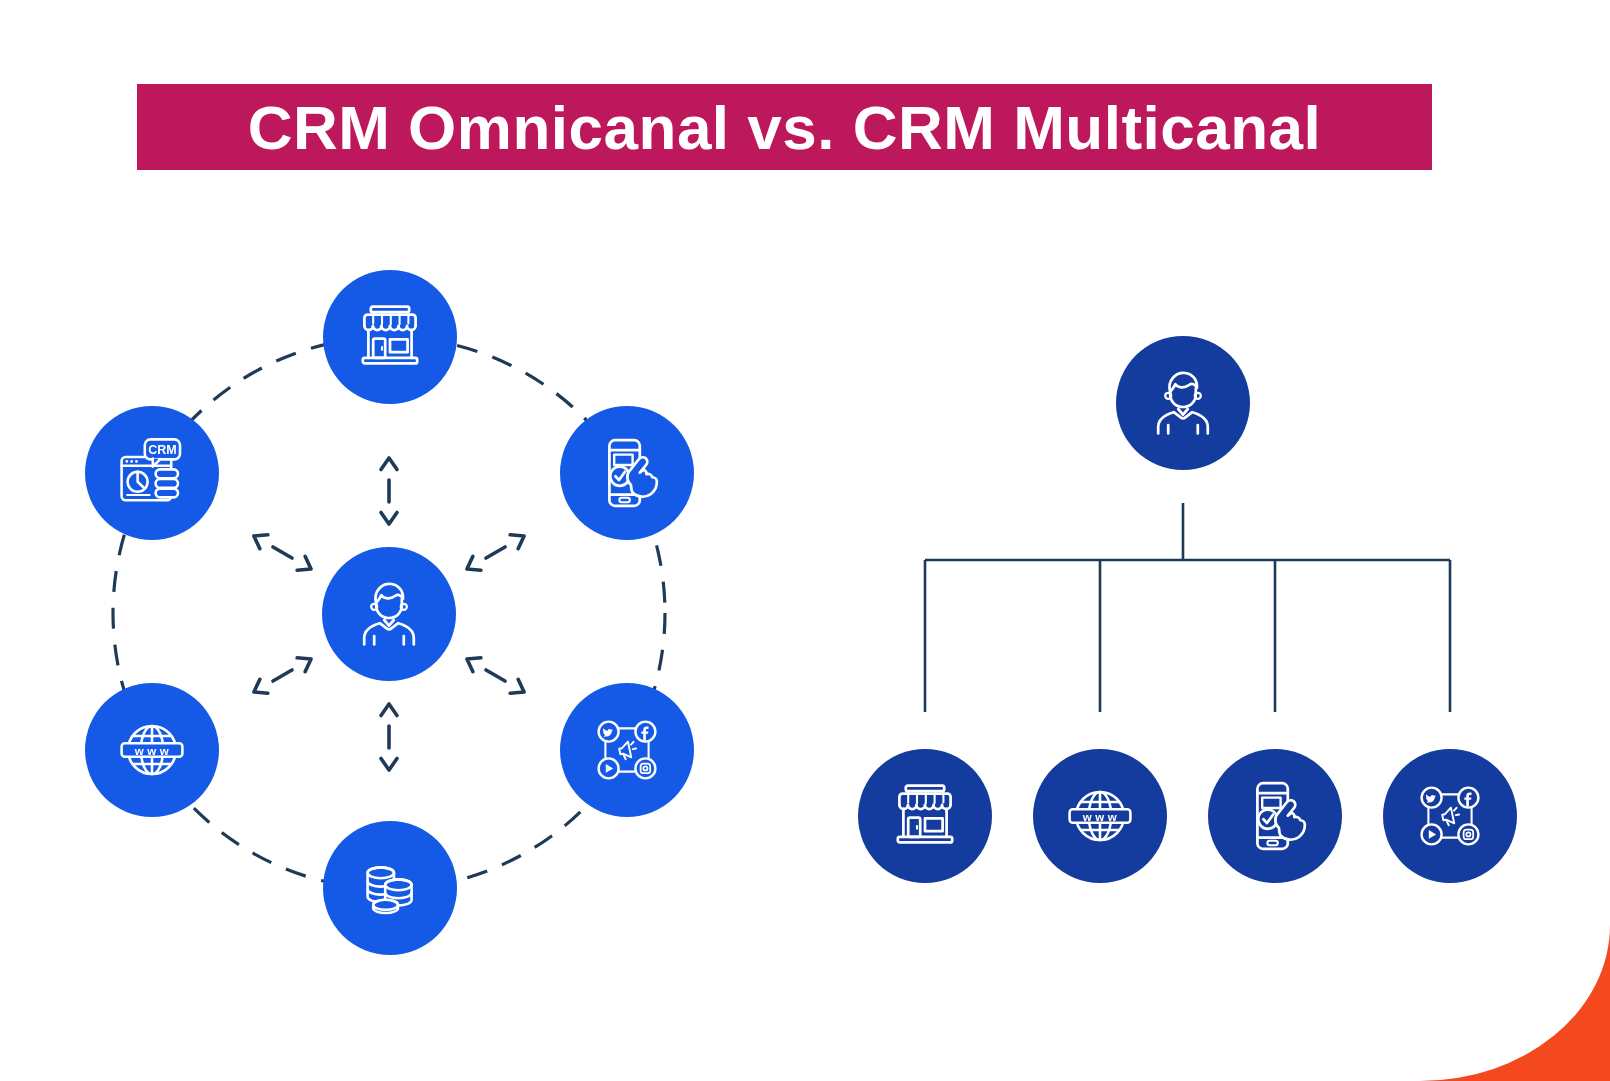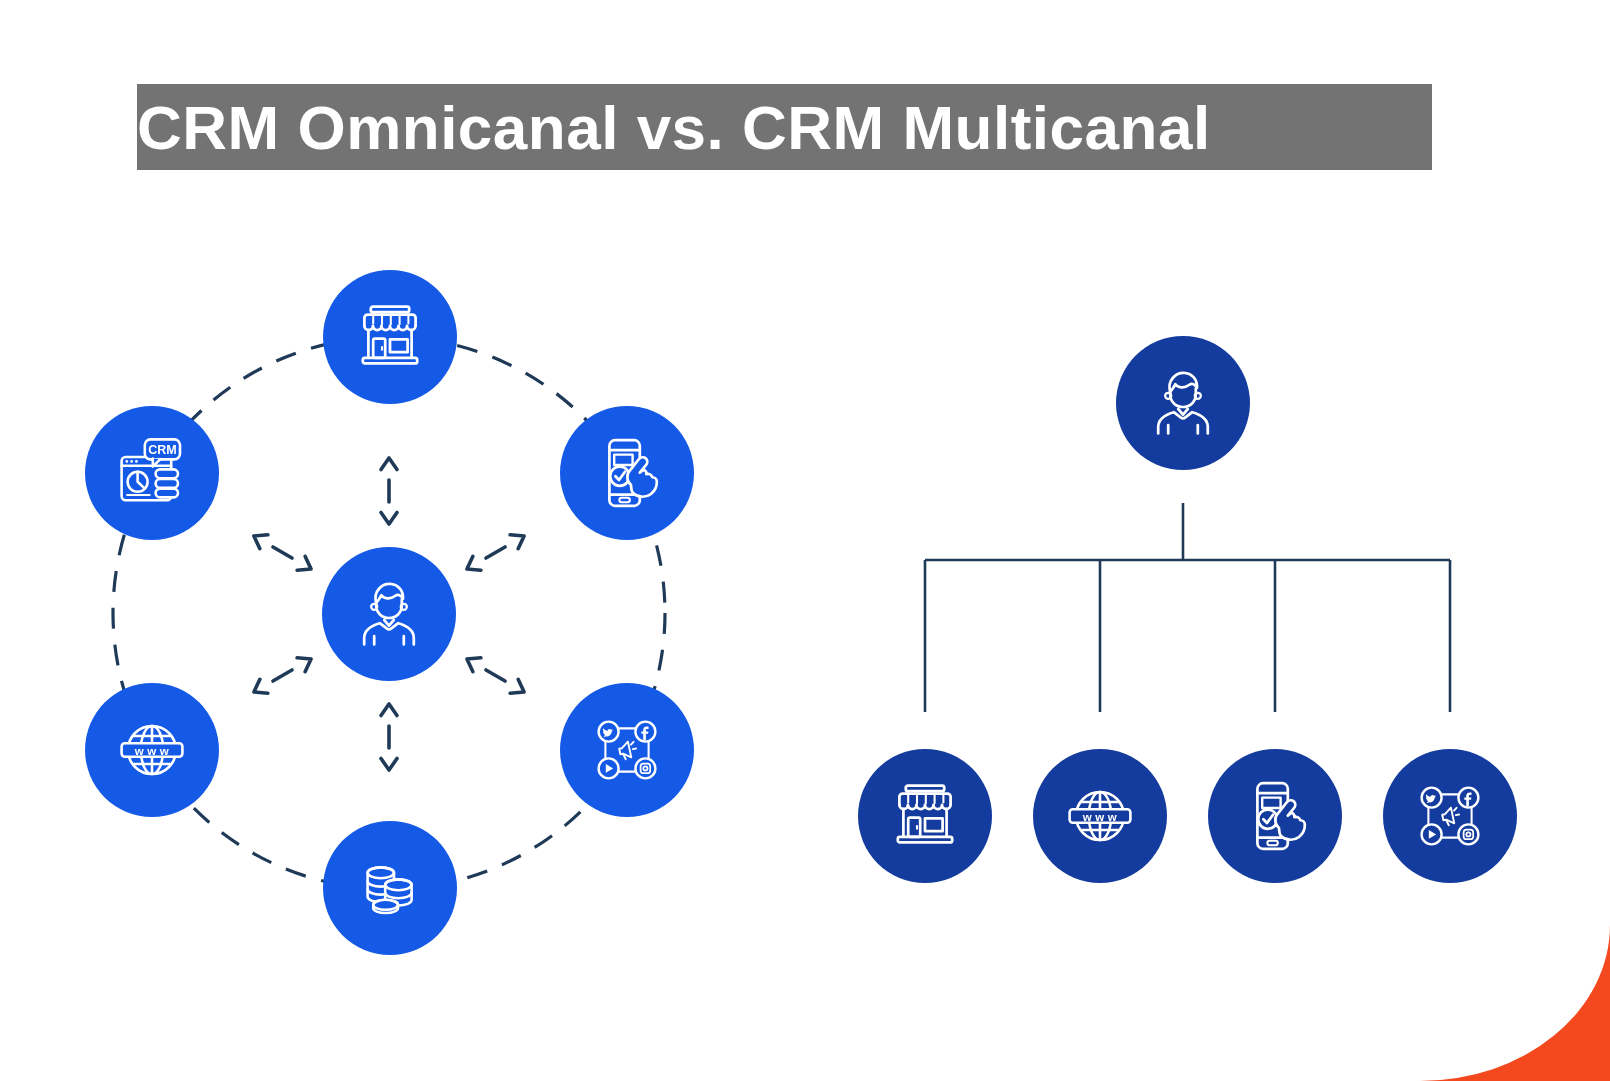--- a/index.html
+++ b/index.html
@@ -1,19 +1,19 @@
 <!DOCTYPE html>
 <html><head>
 <meta charset="utf-8">
 <style>
   html,body{margin:0;padding:0;background:#ffffff;}
   .stage{position:relative;width:1610px;height:1081px;background:#ffffff;overflow:hidden;
          font-family:"Liberation Sans",sans-serif;}
-  .banner{position:absolute;left:137px;top:84px;width:1295px;height:86px;background:#737373;
-          display:flex;align-items:center;}
+  .banner{position:absolute;left:137px;top:84px;width:1295px;height:86px;background:#be185d;
+          display:flex;align-items:center;justify-content:center;}
   .banner h1{margin:0;color:#ffffff;font-size:62px;font-weight:800;letter-spacing:0.5px;
              font-family:"Liberation Sans",sans-serif;white-space:nowrap;}
   svg.canvas{position:absolute;left:0;top:0;}
   .c-bright{color:#155AE6;}
   .c-navy{color:#143C9E;}
   .svg-label{font-family:"Liberation Sans",sans-serif;font-weight:bold;fill:#ffffff;}
 </style>
 </head>
 <body>
 

